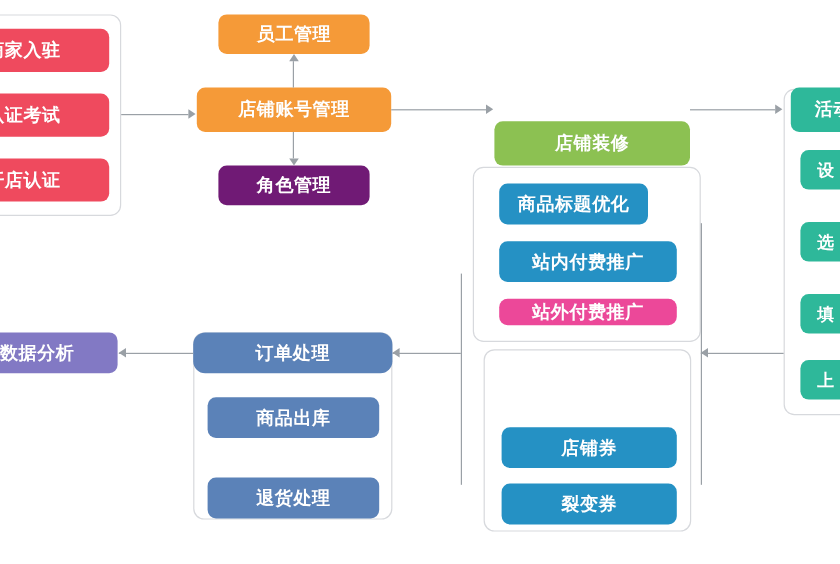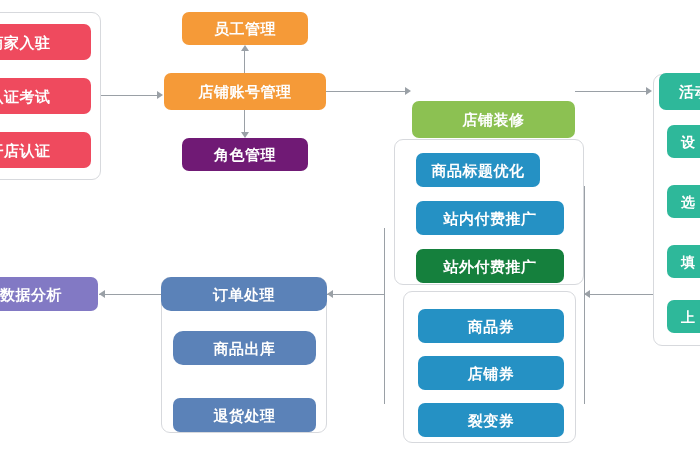--- a/index.html
+++ b/index.html
@@ -129,43 +129,42 @@
 
   <div class="node small" style="left:667px; top:300px; width:112px; height:33px; background:#2eb89a;
               justify-content:flex-start; padding-left:14px;">上</div>
 
   <div class="group" style="left:394px; top:139px; width:190px; height:146px;"></div>
 
   <div class="node" style="left:416px; top:153px; width:124px; height:34px; background:#2591c4;">商品标题优化</div>
 
   <div class="node" style="left:416px; top:201px; width:148px; height:34px; background:#2591c4;">站内付费推广</div>
 
-  <div class="node" style="left:416px; top:249px; width:148px; height:34px; background:#15803d;">站外付费推广</div>
+  <div class="node" style="left:416px; top:249px; width:148px; height:22px; background:#ec4899;">站外付费推广</div>
 
   <div class="group" style="left:403px; top:291px; width:173px; height:152px;"></div>
 
-  <div class="node" style="left:418px; top:309px; width:146px; height:34px; background:#2591c4;">商品券</div>
 
   <div class="node" style="left:418px; top:356px; width:146px; height:34px; background:#2591c4;">店铺券</div>
 
   <div class="node" style="left:418px; top:403px; width:146px; height:34px; background:#2591c4;">裂变券</div>
 
   <div class="line-v" style="left:584px; top:186px; height:218px;"></div>
   <div class="line-h" style="left:584px; top:294px; width:69px;"></div>
   <div class="arrow left" style="left:584px; top:290px;"></div>
 
   <div class="line-v" style="left:384px; top:228px; height:176px;"></div>
   <div class="line-h" style="left:327px; top:294px; width:57px;"></div>
   <div class="arrow left" style="left:327px; top:290px;"></div>
 
   <div class="group" style="left:161px; top:277px; width:166px; height:156px;"></div>
 
   <div class="node" style="left:161px; top:277px; width:166px; height:34px; background:#5b82b8;border-radius:10px;">订单处理</div>
 
-  <div class="node" style="left:173px; top:331px; width:143px; height:34px; background:#5b82b8;border-radius:10px;">商品出库</div>
+  <div class="node" style="left:173px; top:331px; width:143px; height:34px; background:#5b82b8;">商品出库</div>
 
   <div class="node" style="left:173px; top:378px; width:143px; height:34px; background:#5b82b8;margin-top:20px;">退货处理</div>
 
   <div class="line-h" style="left:99px; top:294px; width:62px;"></div>
   <div class="arrow left" style="left:99px; top:290px;"></div>
 
   <div class="node" style="left:-42px; top:277px; width:140px; height:34px; background:#8279c4;
               justify-content:flex-end; padding-right:36px;">数据分析</div>
 
 </div>

